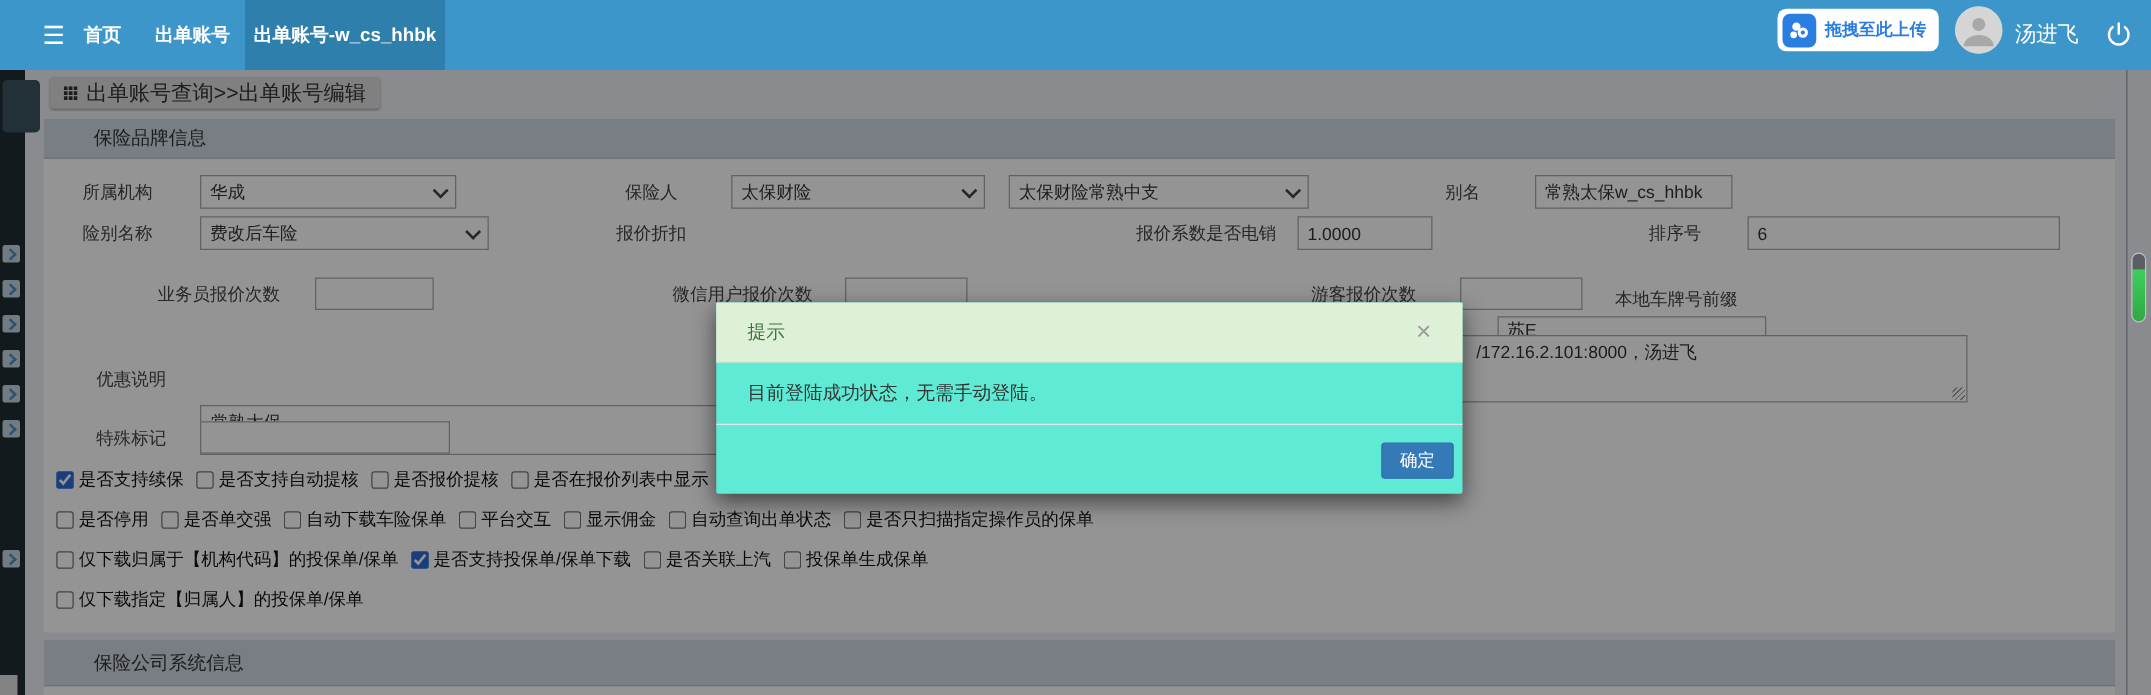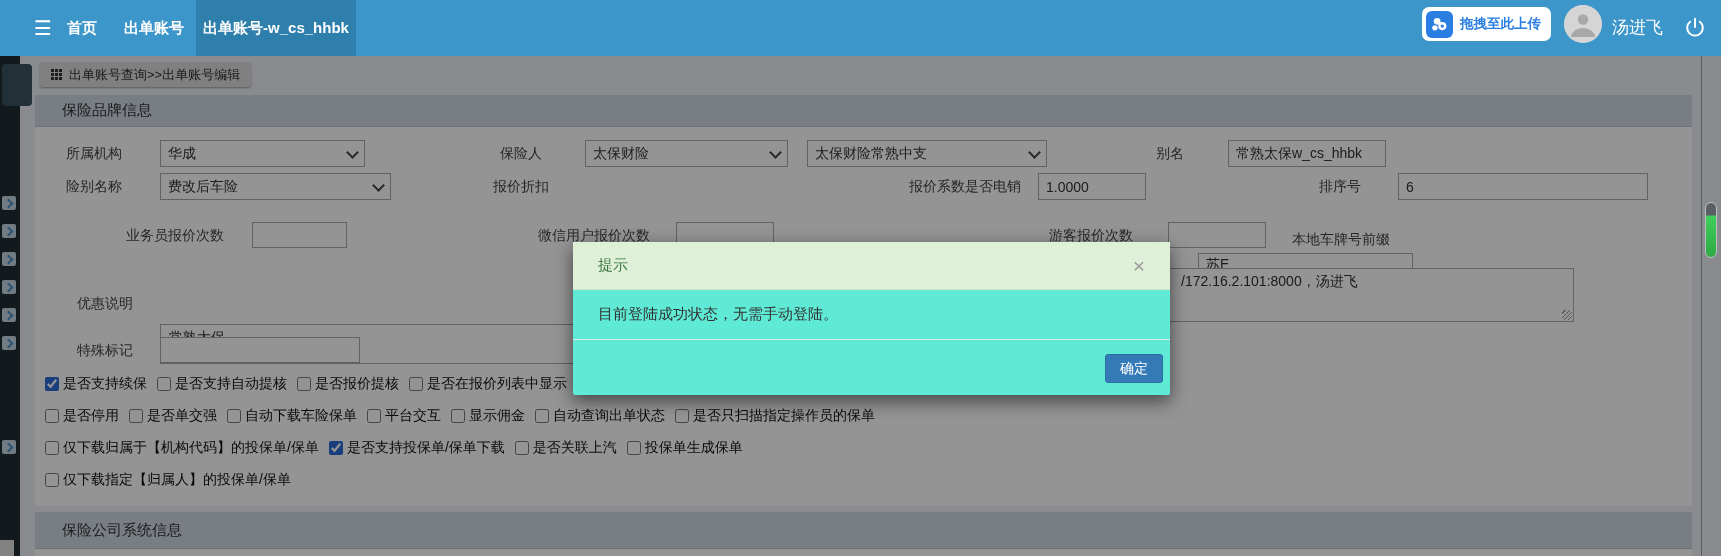--- a/index.html
+++ b/index.html
@@ -28,24 +28,24 @@
   #side-topbox{left:2px;top:64px;width:30px;height:42px;background:#3c5360;border-radius:4px;}
   .schev{position:absolute;left:2px;width:14px;height:14px;background:rgba(210,228,240,.92);
          border-radius:2px;display:flex;align-items:center;justify-content:center;}
   .schev i{width:5px;height:5px;border-right:2px solid #4a90c4;border-bottom:2px solid #4a90c4;
            transform:rotate(-45deg);margin-left:-2px;}
   #corner-box{left:0;top:540px;width:14px;height:16px;background:#e0e0e0;}
 
   
   #crumb{left:40px;top:62px;height:25px;background:#dcdcdc;border-radius:3px;
          box-shadow:0 1px 2px rgba(0,0,0,.35);display:flex;align-items:center;
-         gap:7px;padding:0 11px;font-size:13px;color:#333;}
+         gap:7px;padding:0 11px;font-size:17px;color:#333;}
   .panel{background:#fff;}
   .phead{background:#cfd9e4;border-bottom:1px solid #b9c5d3;color:#333;font-size:15px;
-         padding-left:27px;display:flex;align-items:center;}
+         padding-left:40px;display:flex;align-items:center;}
 
   .lab{position:absolute;height:27px;line-height:27px;font-size:14px;color:#444;
        text-align:center;box-sizing:border-box;white-space:nowrap;}
   .inp,.sel{position:absolute;height:27px;border:1px solid #a9a9a9;background:#fff;
        font-size:14px;color:#333;padding:0 7px;box-sizing:border-box;
        font-family:"Liberation Sans","DejaVu Sans",sans-serif;}
   .sel{display:flex;align-items:center;justify-content:space-between;cursor:pointer;}
   .caret{width:7px;height:7px;border-right:2px solid #444;border-bottom:2px solid #444;
          transform:rotate(45deg);margin-top:-3px;flex:0 0 auto;}
   .tarea{position:absolute;border:1px solid #a9a9a9;background:#fff;font-size:14px;color:#333;

